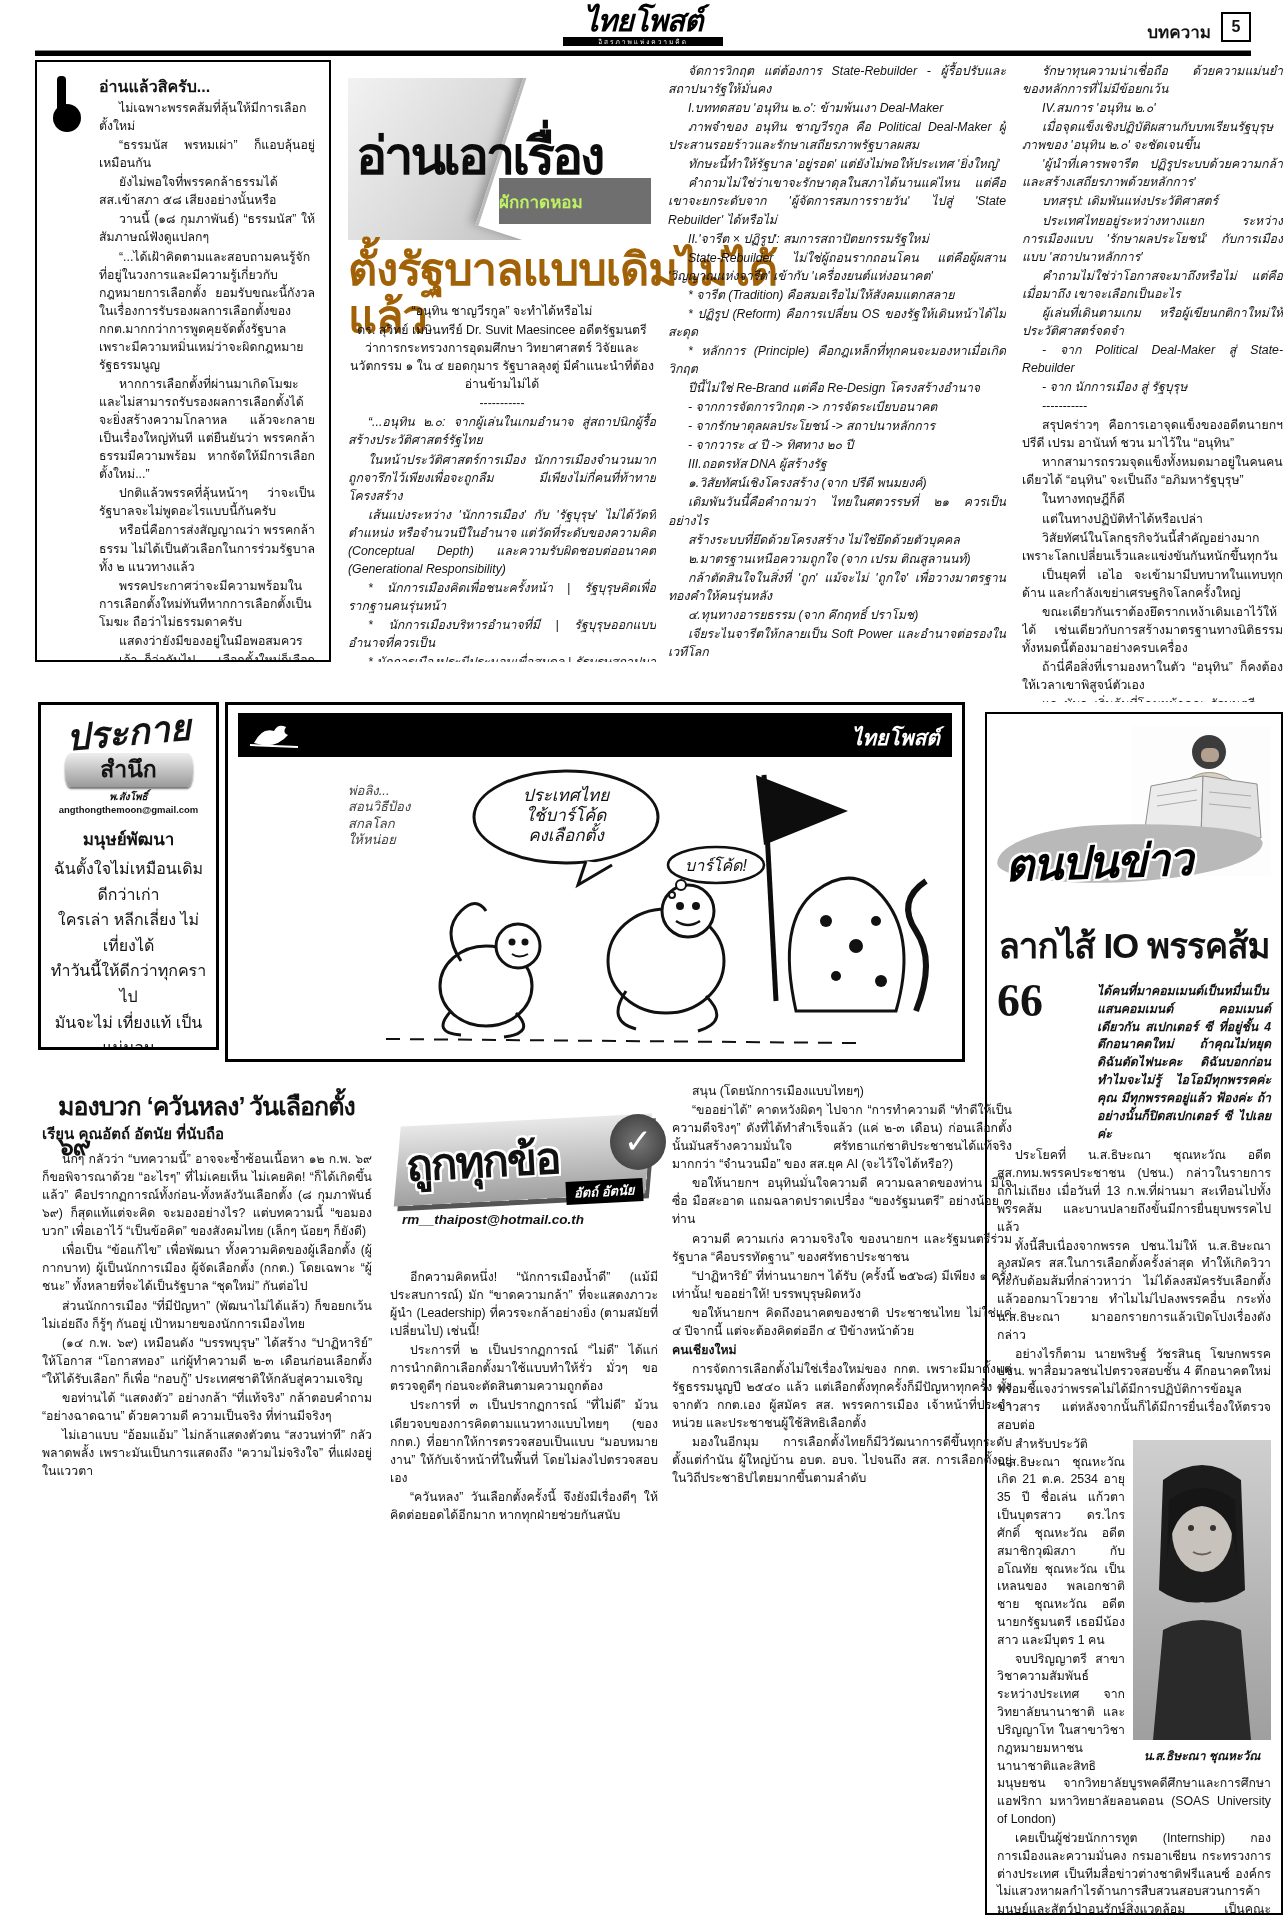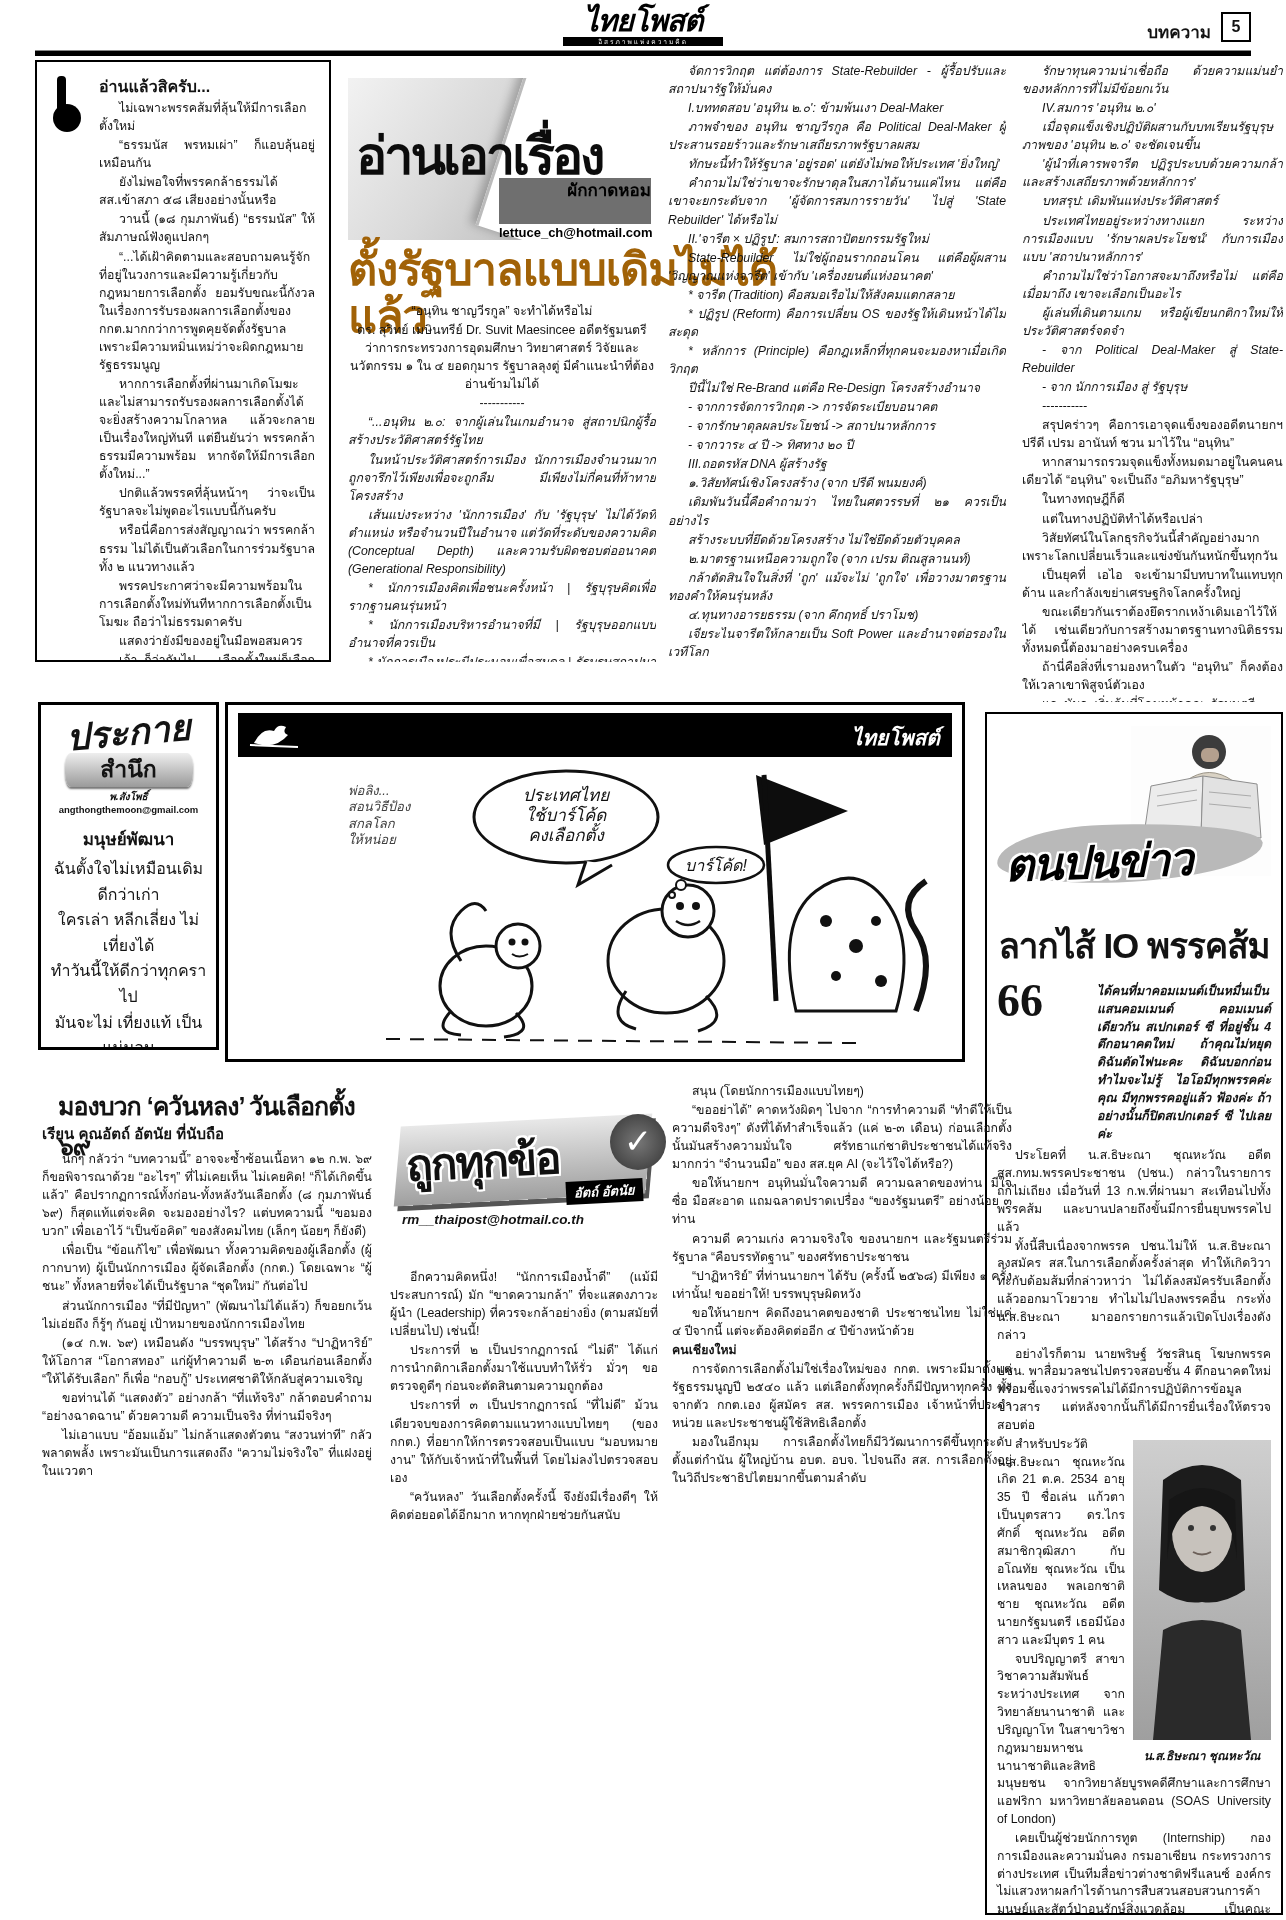--- a/index.html
+++ b/index.html
@@ -27,21 +27,21 @@
   .note-glyph .stem{position:absolute;left:6px;top:0;width:9px;height:44px;background:#000;border-radius:4px;}
   .note-glyph .ball{position:absolute;left:2px;top:28px;width:28px;height:28px;background:#000;border-radius:50%;}
   .note-open{font-weight:700;}
   
   .read-banner{position:absolute;left:348px;top:78px;width:307px;height:162px;overflow:hidden;
                background:linear-gradient(125deg,#f2f2f2 0%,#d9d9d9 40%,#a8a8a8 100%);}
   .read-banner .fold{position:absolute;right:-30px;top:-20px;width:180px;height:200px;background:#fff;
                transform:rotate(18deg);border-left:3px solid #bbb;box-shadow:-6px 0 10px rgba(0,0,0,.25);}
   .read-banner-title{position:absolute;left:8px;top:36px;font-size:52px;font-weight:900;letter-spacing:-3px;color:#0c0c0c;z-index:2;}
   .columnist-box{position:absolute;right:4px;bottom:16px;width:152px;height:46px;background:#6f6f6f;z-index:3;
-                 color:#000000;text-align:right;padding-top:4px;box-sizing:border-box;}
+                 color:#bef264;text-align:left;padding-top:16px;box-sizing:border-box;}
   .columnist-name{font-size:17px;font-weight:900;line-height:1.1;}
   .columnist-email{font-size:13px;font-weight:700;margin-top:24px;}
   .read-headline{position:absolute;left:348px;top:246px;width:450px;font-size:45px;font-weight:700;
                  letter-spacing:-1px;line-height:1.05;color:#a16207;}
   
   .sparks-box{position:absolute;left:38px;top:702px;width:181px;height:348px;border:3px solid #000;
               box-sizing:border-box;text-align:center;padding:10px 8px;overflow:hidden;}
   .sparks-logo{font-size:36px;font-weight:900;font-style:italic;transform:rotate(-5deg);line-height:1;}
   .sparks-ribbon{margin:2px auto 0;width:128px;height:34px;background:linear-gradient(#eee,#9a9a9a);
                  border-radius:6px/14px;font-size:23px;font-weight:900;line-height:32px;box-shadow:0 2px 2px #777;}

